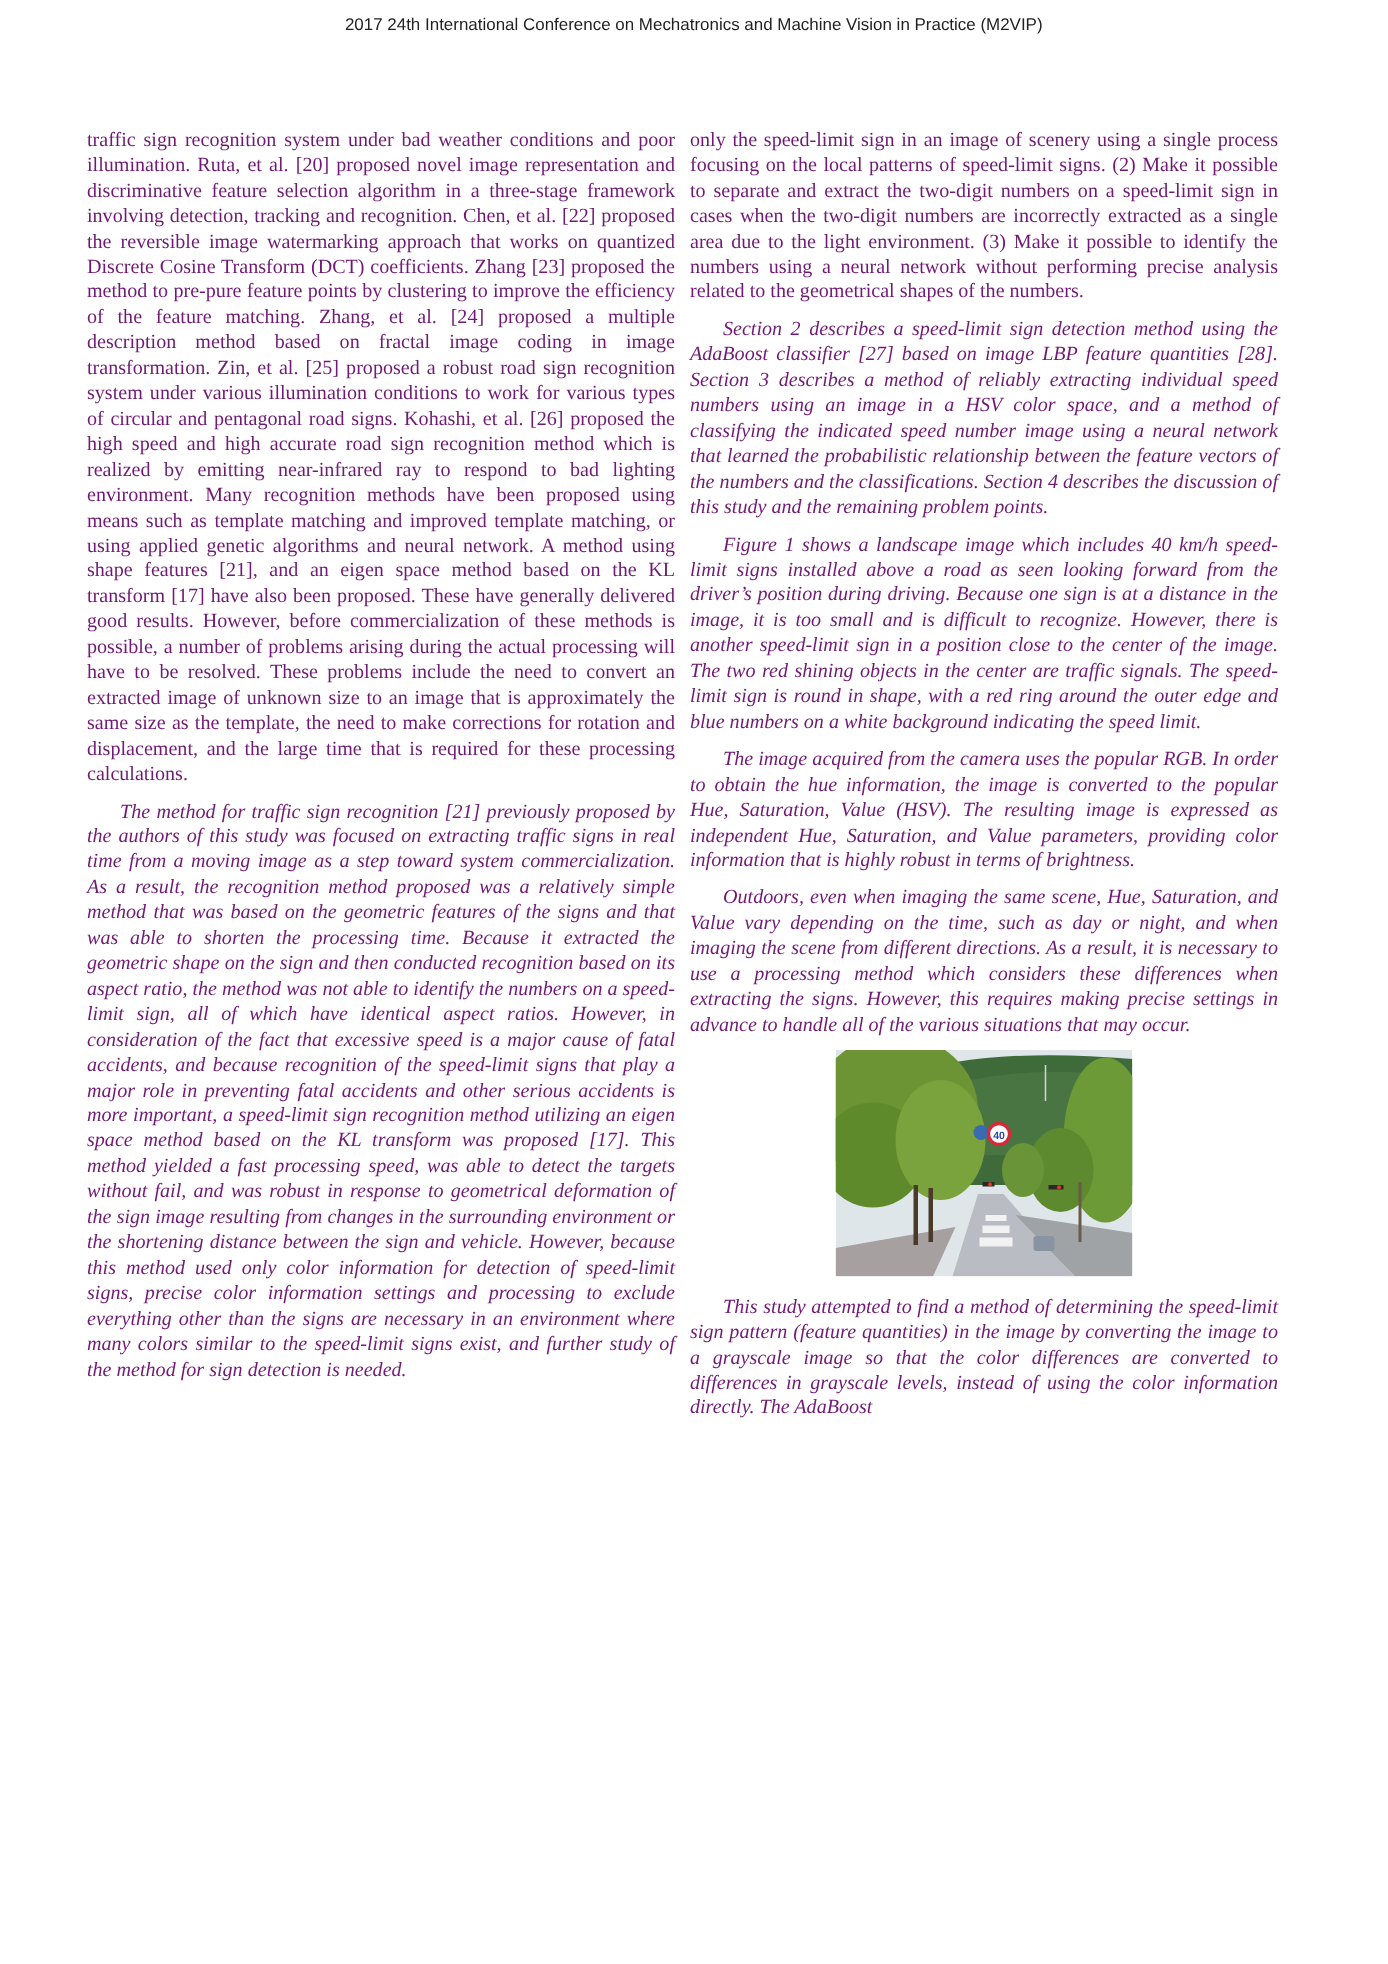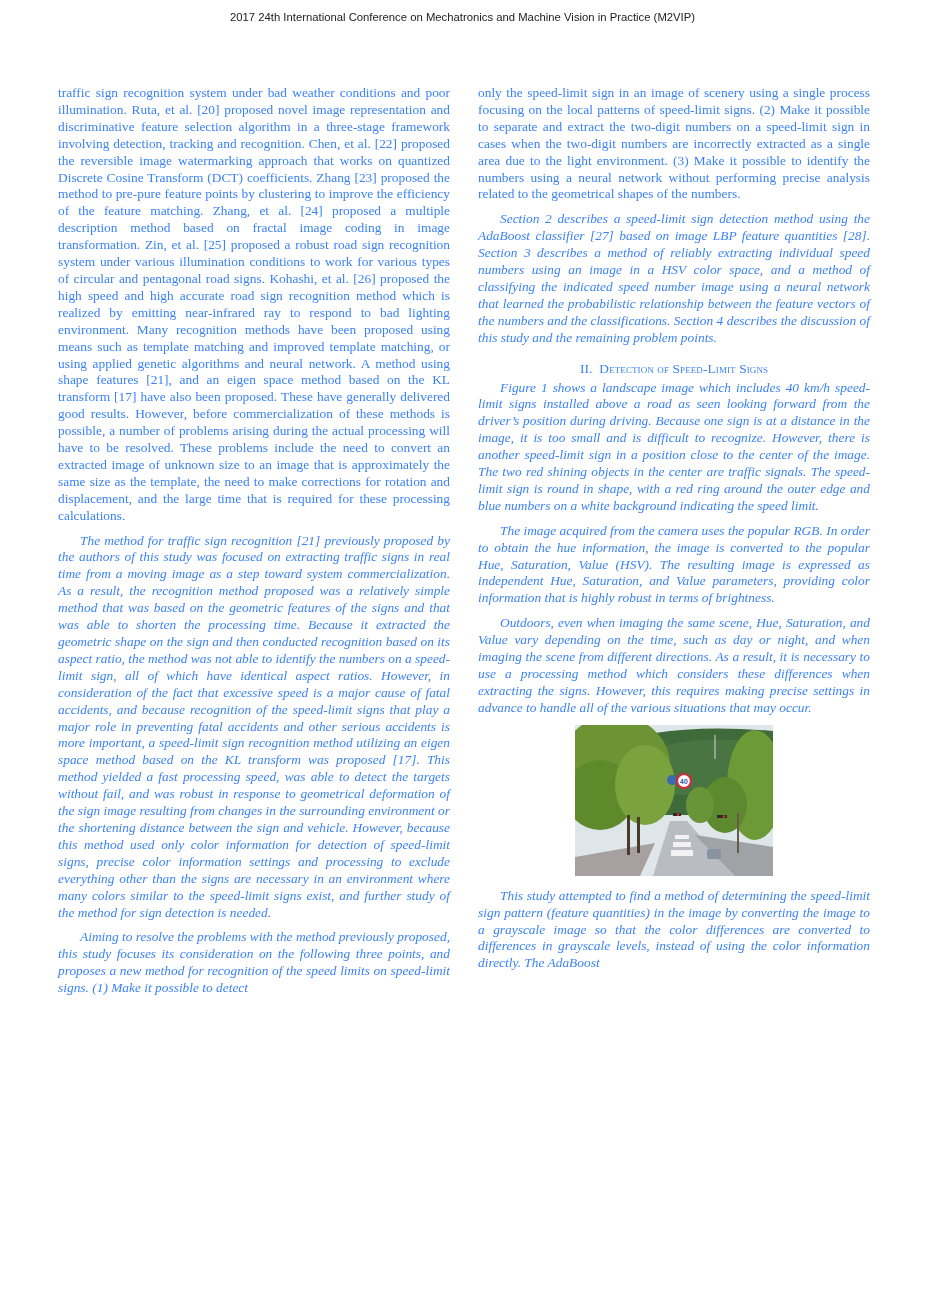--- a/index.html
+++ b/index.html
@@ -4,24 +4,24 @@
 <style>
   html, body { margin: 0; padding: 0; background: #ffffff; }
   body { width: 925px; height: 1309px; position: relative; overflow: hidden; }
   .header {
     position: absolute; top: 11px; left: 0; width: 925px; text-align: center;
     font-family: "Liberation Sans", sans-serif; font-size: 11.3px; color: #222;
   }
   .col {
     position: absolute; top: 85px; width: 392px;
     font-family: "Liberation Serif", serif; font-size: 13.4px; line-height: 16.9px;
-    color: #3b82f6; text-align: justify;
+    color: #701a75; text-align: justify;
   }
   .col.left { left: 58px; }
-  .col.right { left: 478px; }
+  .col.right { left: 460px; }
   .col p { margin: 0 0 8px 0; hyphens: none; }
   .col p.indent { text-indent: 22px; font-style: italic; }
   .col p.cont { text-indent: 0; }
   .section-heading {
     text-align: center; margin: 14px 0 2px 0; font-size: 13.4px; letter-spacing: 0.1px;
   }
   .section-heading .sc { font-variant: small-caps; }
   .figure {
     width: 198px; height: 151px; margin: 4px auto 12px auto; position: relative; overflow: hidden;
   }
@@ -29,30 +29,26 @@
   .caption { margin: 0 0 8px 0; text-align: justify; }
 </style>
 </head>
 <body>
 
 <div class="header">2017 24th International Conference on Mechatronics and Machine Vision in Practice (M2VIP)</div>
 
 <div class="col left">
   <p class="cont">traffic sign recognition system under bad weather conditions and poor illumination. Ruta, et al. [20] proposed novel image representation and discriminative feature selection algorithm in a three-stage framework involving detection, tracking and recognition. Chen, et al. [22] proposed the reversible image watermarking approach that works on quantized Discrete Cosine Transform (DCT) coefficients. Zhang [23] proposed the method to pre-pure feature points by clustering to improve the efficiency of the feature matching. Zhang, et al. [24] proposed a multiple description method based on fractal image coding in image transformation. Zin, et al. [25] proposed a robust road sign recognition system under various illumination conditions to work for various types of circular and pentagonal road signs. Kohashi, et al. [26] proposed the high speed and high accurate road sign recognition method which is realized by emitting near-infrared ray to respond to bad lighting environment. Many recognition methods have been proposed using means such as template matching and improved template matching, or using applied genetic algorithms and neural network. A method using shape features [21], and an eigen space method based on the KL transform [17] have also been proposed. These have generally delivered good results. However, before commercialization of these methods is possible, a number of problems arising during the actual processing will have to be resolved. These problems include the need to convert an extracted image of unknown size to an image that is approximately the same size as the template, the need to make corrections for rotation and displacement, and the large time that is required for these processing calculations.</p>
   <p class="indent">The method for traffic sign recognition [21] previously proposed by the authors of this study was focused on extracting traffic signs in real time from a moving image as a step toward system commercialization. As a result, the recognition method proposed was a relatively simple method that was based on the geometric features of the signs and that was able to shorten the processing time. Because it extracted the geometric shape on the sign and then conducted recognition based on its aspect ratio, the method was not able to identify the numbers on a speed-limit sign, all of which have identical aspect ratios. However, in consideration of the fact that excessive speed is a major cause of fatal accidents, and because recognition of the speed-limit signs that play a major role in preventing fatal accidents and other serious accidents is more important, a speed-limit sign recognition method utilizing an eigen space method based on the KL transform was proposed [17]. This method yielded a fast processing speed, was able to detect the targets without fail, and was robust in response to geometrical deformation of the sign image resulting from changes in the surrounding environment or the shortening distance between the sign and vehicle. However, because this method used only color information for detection of speed-limit signs, precise color information settings and processing to exclude everything other than the signs are necessary in an environment where many colors similar to the speed-limit signs exist, and further study of the method for sign detection is needed.</p>
-  <p class="indent">Aiming to resolve the problems with the method previously proposed, this study focuses its consideration on the following three points, and proposes a new method for recognition of the speed limits on speed-limit signs. (1) Make it possible to detect</p>
 </div>
 
 <div class="col right">
   <p class="cont">only the speed-limit sign in an image of scenery using a single process focusing on the local patterns of speed-limit signs. (2) Make it possible to separate and extract the two-digit numbers on a speed-limit sign in cases when the two-digit numbers are incorrectly extracted as a single area due to the light environment. (3) Make it possible to identify the numbers using a neural network without performing precise analysis related to the geometrical shapes of the numbers.</p>
   <p class="indent">Section 2 describes a speed-limit sign detection method using the AdaBoost classifier [27] based on image LBP feature quantities [28]. Section 3 describes a method of reliably extracting individual speed numbers using an image in a HSV color space, and a method of classifying the indicated speed number image using a neural network that learned the probabilistic relationship between the feature vectors of the numbers and the classifications. Section 4 describes the discussion of this study and the remaining problem points.</p>
 
-  <div class="section-heading">
-    <span>II.</span>&nbsp;&nbsp;<span class="sc">Detection of Speed-Limit Signs</span>
-  </div>
 
   <p class="indent">Figure 1 shows a landscape image which includes 40 km/h speed-limit signs installed above a road as seen looking forward from the driver’s position during driving. Because one sign is at a distance in the image, it is too small and is difficult to recognize. However, there is another speed-limit sign in a position close to the center of the image. The two red shining objects in the center are traffic signals. The speed-limit sign is round in shape, with a red ring around the outer edge and blue numbers on a white background indicating the speed limit.</p>
   <p class="indent">The image acquired from the camera uses the popular RGB. In order to obtain the hue information, the image is converted to the popular Hue, Saturation, Value (HSV). The resulting image is expressed as independent Hue, Saturation, and Value parameters, providing color information that is highly robust in terms of brightness.</p>
   <p class="indent">Outdoors, even when imaging the same scene, Hue, Saturation, and Value vary depending on the time, such as day or night, and when imaging the scene from different directions. As a result, it is necessary to use a processing method which considers these differences when extracting the signs. However, this requires making precise settings in advance to handle all of the various situations that may occur.</p>
 
   <div class="figure">
     <svg width="198" height="151" viewBox="0 0 198 151">
 
       <rect x="0" y="0" width="198" height="151" fill="#dfe6ea"></rect>
 

